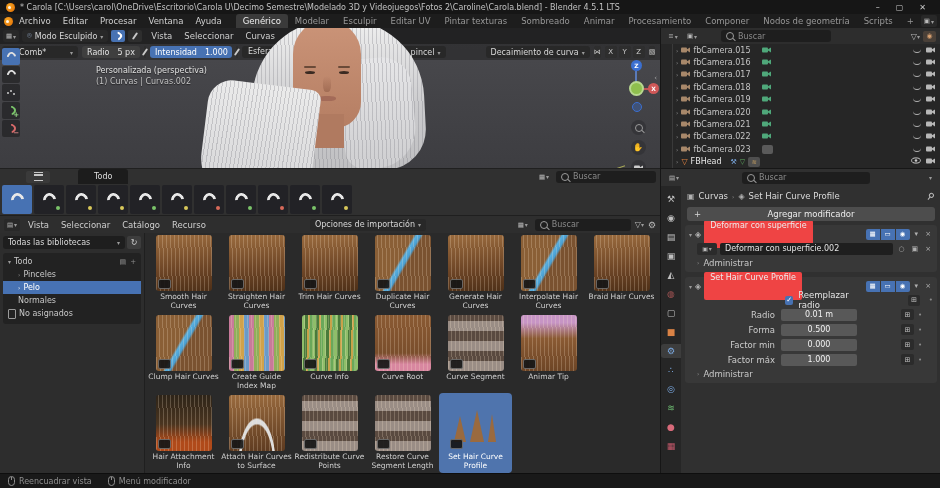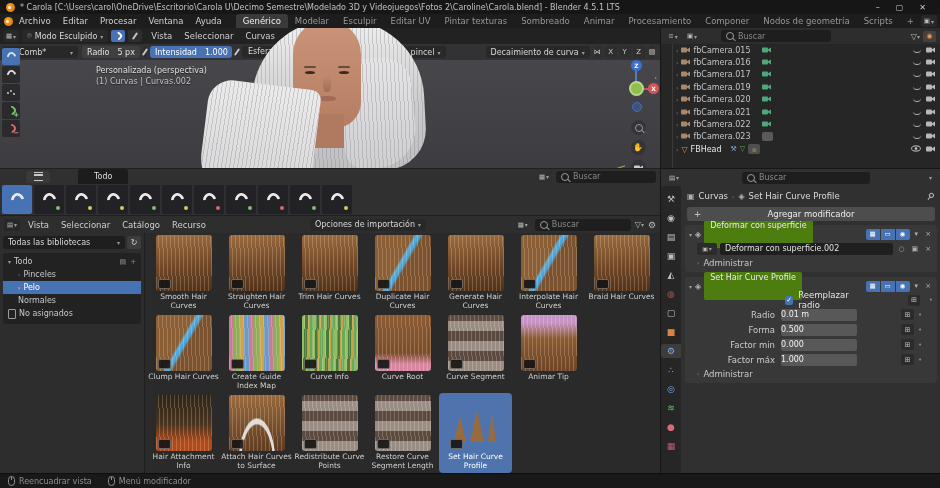--- a/index.html
+++ b/index.html
@@ -132,35 +132,35 @@
   .pr-header{height:17px;display:flex;align-items:center;gap:4px;padding:0 5px;}
   .pr-tabs{position:absolute;left:0;top:17px;width:20px;height:303px;background:#262626;display:flex;flex-direction:column;align-items:center;padding-top:6px;gap:5px;box-sizing:border-box;}
   .pr-tab{width:18px;height:14px;display:flex;align-items:center;justify-content:center;font-size:9px;}
   .pr-tab.active{background:#3d3d3d;border-radius:3px 0 0 3px;width:20px;}
   .pr-content{position:absolute;left:20px;top:17px;width:260px;bottom:0;padding:2px 4px;box-sizing:border-box;}
   .crumb{display:flex;align-items:center;gap:4px;font-size:8.5px;color:#dadada;height:16px;padding:0 2px;}
   .btn-addmod{height:14px;background:#4d4d4d;border-radius:3px;display:flex;align-items:center;justify-content:center;font-size:8.5px;color:#ececec;position:relative;margin:3px 2px 4px;}
   .btn-addmod .plus{position:absolute;left:7px;color:#d8d8d8;}
   .panel{background:#383838;border-radius:3px;margin:0 0 5px;padding:2px 4px 3px;}
   .p-head{display:flex;align-items:center;gap:3px;height:14px;}
-  .name-chip{background:#4d7c0f;border-radius:2px;padding:0 6px;height:28px;line-height:12px;font-size:8px;color:#ececec;white-space:nowrap;}
+  .name-chip{background:#ef4444;border-radius:2px;padding:0 6px;height:28px;line-height:12px;font-size:8px;color:#ececec;white-space:nowrap;}
   .tgl-group{display:inline-flex;margin-left:auto;gap:1px;}
   .tgl{width:14px;height:11px;background:#4772b3;display:inline-flex;align-items:center;justify-content:center;font-size:6.5px;color:#fff;}
   .tgl:first-child{border-radius:2px 0 0 2px;}
   .tgl:last-child{border-radius:0 2px 2px 0;}
   .p-ctl{color:#b0b0b0;font-size:7px;padding:0 2px;}
   .p-row{display:flex;align-items:center;gap:3px;height:15px;padding-left:8px;}
   .obj-chip{width:20px;height:12px;background:#2b2b2b;border-radius:2px;display:inline-flex;align-items:center;justify-content:center;gap:1px;font-size:6px;color:#bbb;}
   .obj-field{background:#1f1f1f;border-radius:2px;flex:1;height:12px;line-height:12px;padding:0 5px;font-size:8px;color:#e4e4e4;}
   .manage{display:flex;gap:4px;align-items:center;height:13px;font-size:8.5px;color:#c8c8c8;padding-left:8px;}
   .f-check{display:flex;align-items:center;height:14px;padding-left:96px;gap:5px;font-size:8.5px;color:#e4e4e4;}
   .cb{width:9px;height:9px;background:#4772b3;border-radius:2px;display:inline-flex;align-items:center;justify-content:center;color:#fff;font-size:7px;}
   .f-row{display:flex;align-items:center;height:15px;}
   .f-label{width:92px;text-align:right;padding-right:6px;font-size:8.5px;color:#cccccc;box-sizing:border-box;}
-  .f-field{width:76px;height:12px;background:#585858;border-radius:2px;line-height:12px;font-size:8px;color:#f2f2f2;}
+  .f-field{width:76px;height:12px;background:#585858;border-radius:2px;text-align:center;line-height:12px;font-size:8px;color:#f2f2f2;}
   .f-kf{margin-left:44px;width:13px;height:11px;background:#2b2b2b;border-radius:2px;display:inline-flex;align-items:center;justify-content:center;color:#c0c0c0;font-size:7px;}
   .f-dot{color:#8a8a8a;font-size:7px;margin-left:4px;}
   .txt-dim{color:#8a8a8a;}
 </style>
 </head>
 <body>
 
 <div class="app">
 
   <div class="abs titlebar">
@@ -642,20 +642,39 @@
               </svg></span>
           </span>
         </div>
         <div class="ol-row">
           <span class="arrow">›</span>
           <span><svg width="9" height="7" viewBox="0 0 9 7">
               <rect x="0" y="1.4" width="6" height="5" rx="1" fill="#a8886a"></rect>
               <path d="M6 3.2 9 1.4v5L6 4.6z" fill="#a8886a"></path>
             </svg></span>
           <span>fbCamera.017</span>
+          <span style="margin-left: 8px;"><svg width="9" height="7" viewBox="0 0 9 7">
+              <rect x="0" y="1.4" width="6" height="5" rx="1" fill="#4fa87a"></rect>
+              <path d="M6 3.2 9 1.4v5L6 4.6z" fill="#4fa87a"></path>
+            </svg></span>
+          <span class="ol-right">
+            <span class="eye-c"></span>
+            <span><svg width="9" height="7" viewBox="0 0 9 7">
+                <rect x="0" y="1.4" width="6" height="5" rx="1" fill="#b8b8b8"></rect>
+                <path d="M6 3.2 9 1.4v5L6 4.6z" fill="#b8b8b8"></path>
+              </svg></span>
+          </span>
+        </div>
+        <div class="ol-row">
+          <span class="arrow">›</span>
+          <span><svg width="9" height="7" viewBox="0 0 9 7">
+              <rect x="0" y="1.4" width="6" height="5" rx="1" fill="#a8886a"></rect>
+              <path d="M6 3.2 9 1.4v5L6 4.6z" fill="#a8886a"></path>
+            </svg></span>
+          <span>fbCamera.018</span>
           <span style="margin-left: 8px;"><svg width="9" height="7" viewBox="0 0 9 7">
               <rect x="0" y="1.4" width="6" height="5" rx="1" fill="#4fa87a"></rect>
               <path d="M6 3.2 9 1.4v5L6 4.6z" fill="#4fa87a"></path>
             </svg></span>
           <span class="ol-right">
             <span class="eye-c"></span>
             <span><svg width="9" height="7" viewBox="0 0 9 7">
                 <rect x="0" y="1.4" width="6" height="5" rx="1" fill="#b8b8b8"></rect>
                 <path d="M6 3.2 9 1.4v5L6 4.6z" fill="#b8b8b8"></path>
               </svg></span>

